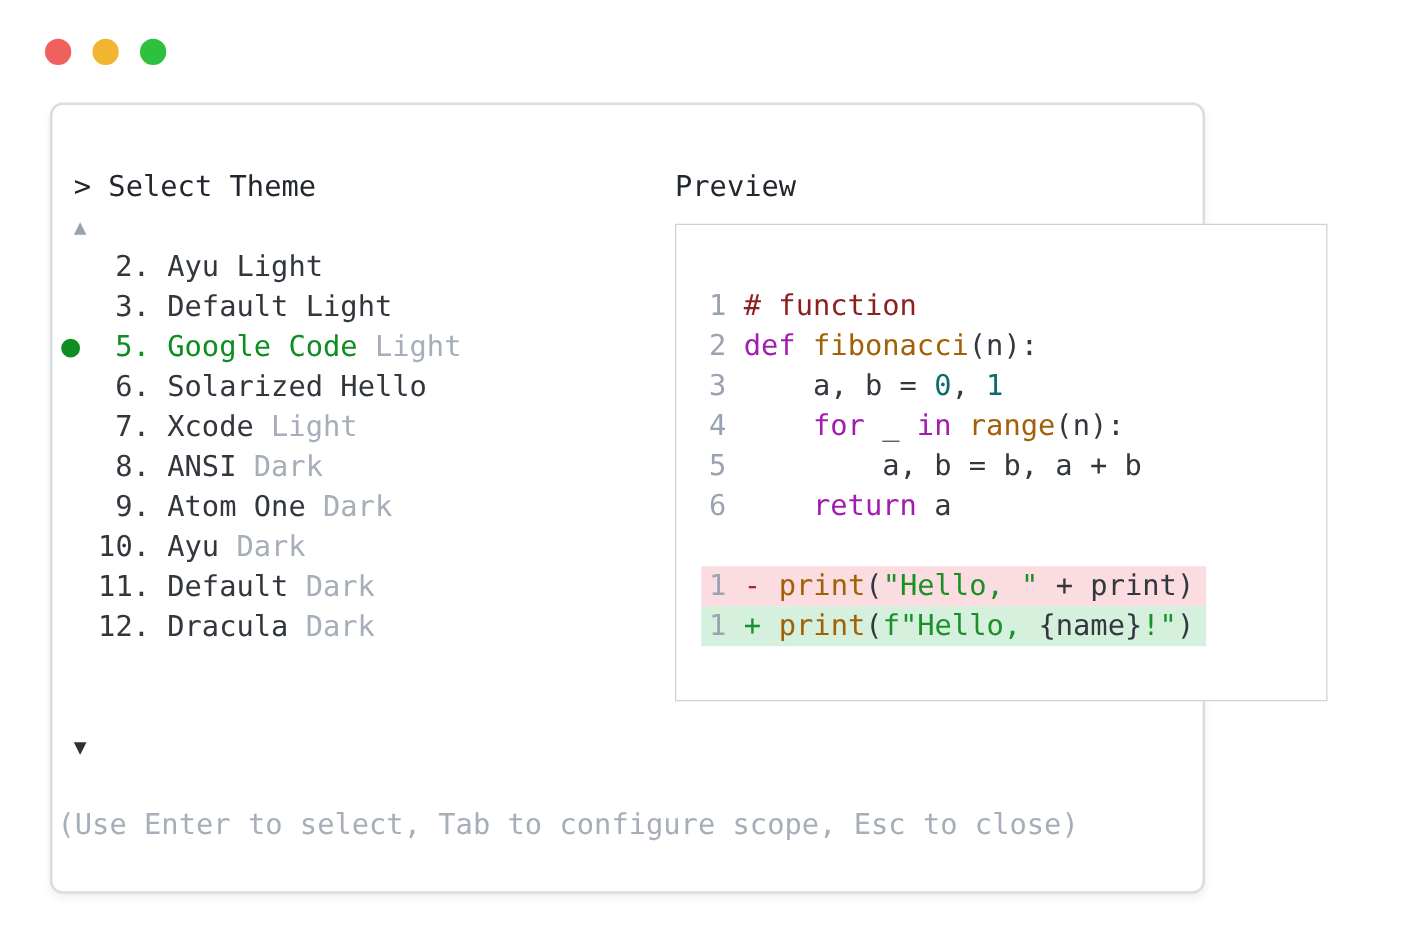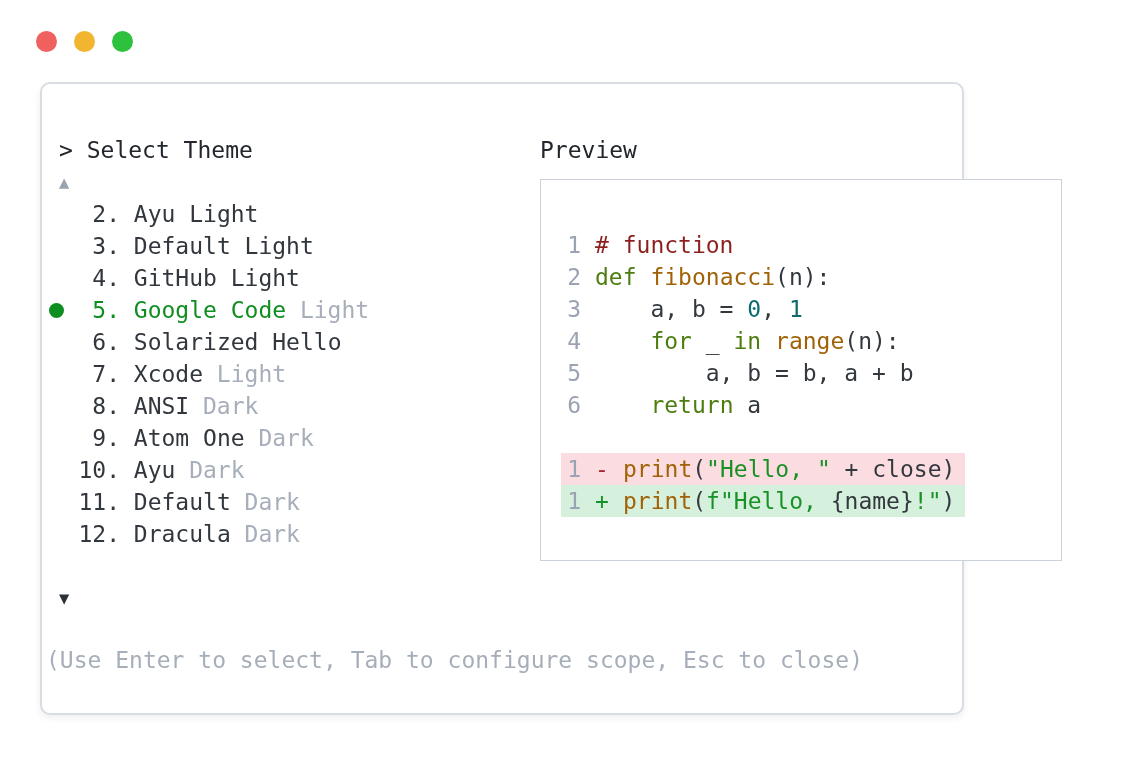--- a/index.html
+++ b/index.html
@@ -44,21 +44,21 @@
   .preview-box{
     position:absolute;left:498px;top:95px;width:522px;height:382px;
     box-sizing:border-box;border:1.5px solid #ccd2da;background:#ffffff;
     padding:49px 0 0 26px;overflow:hidden;
   }
   .code-line{height:32px;white-space:pre;}
   .ln{display:inline-block;width:14px;margin-right:14px;text-align:right;color:#9ba3b2;}
   .code{white-space:pre;color:#33383f;}
   .tk{color:#33383f;}
   .tk-c{color:#8d1f1f;margin-top:12px;}   
-  .tk-k{color:#4d7c0f;}   
+  .tk-k{color:#a21caf;}   
   .tk-t{color:#a16207;text-align:right;}   
   .tk-n{color:#0d6b6f;}   
   .tk-s{color:#1a9127;}   
   .diff-block{margin-top:32px;}
   .diff-line{height:32px;white-space:pre;}
   .diffbg{display:inline-block;height:32px;line-height:32px;padding:0 10px 0 6px;margin-left:-6px;}
   .diffbg.removed{background:#fbdce0;}
   .diffbg.added{background:#d5f0dd;}
   .sign{display:inline-block;width:14px;margin-right:14px;text-align:center;}
   .sign-minus{color:#a52834;}
@@ -76,21 +76,20 @@
 <div class="panel">
 
   <div class="prompt">&gt; Select Theme</div>
   <div class="preview-label">Preview</div>
 
   <div class="scroll-up">▲</div>
 
   <div class="theme-list">
     <div class="list-row"><span class="num">2.</span><span class="tname">Ayu Light</span><span class="suffix"></span></div>
     <div class="list-row"><span class="num">3.</span><span class="tname">Default Light</span><span class="suffix"></span></div>
-    <div class="list-row"><span class="num">4.</span><span class="tname">GitHub Light</span><span class="suffix"></span></div>
     <div class="list-row selected"><span class="bullet"></span><span class="num">5.</span><span class="tname">Google Code</span><span class="suffix">Light</span></div>
     <div class="list-row"><span class="num">6.</span><span class="tname">Solarized Hello</span><span class="suffix"></span></div>
     <div class="list-row"><span class="num">7.</span><span class="tname">Xcode</span><span class="suffix">Light</span></div>
     <div class="list-row"><span class="num">8.</span><span class="tname">ANSI</span><span class="suffix">Dark</span></div>
     <div class="list-row"><span class="num">9.</span><span class="tname">Atom One</span><span class="suffix">Dark</span></div>
     <div class="list-row"><span class="num">10.</span><span class="tname">Ayu</span><span class="suffix">Dark</span></div>
     <div class="list-row"><span class="num">11.</span><span class="tname">Default</span><span class="suffix">Dark</span></div>
     <div class="list-row"><span class="num">12.</span><span class="tname">Dracula</span><span class="suffix">Dark</span></div>
   </div>
 
@@ -98,19 +97,19 @@
 
   <div class="preview-box">
     <div class="code-line"><span class="ln">1</span><span class="code"><span class="tk tk-c"># function</span></span></div>
     <div class="code-line"><span class="ln">2</span><span class="code"><span class="tk tk-k">def</span><span class="tk"> </span><span class="tk tk-t">fibonacci</span><span class="tk">(n):</span></span></div>
     <div class="code-line"><span class="ln">3</span><span class="code"><span class="tk">    a, b = </span><span class="tk tk-n">0</span><span class="tk">, </span><span class="tk tk-n">1</span></span></div>
     <div class="code-line"><span class="ln">4</span><span class="code"><span class="tk">    </span><span class="tk tk-k">for</span><span class="tk"> _ </span><span class="tk tk-k">in</span><span class="tk"> </span><span class="tk tk-t">range</span><span class="tk">(n):</span></span></div>
     <div class="code-line"><span class="ln">5</span><span class="code"><span class="tk">        a, b = b, a + b</span></span></div>
     <div class="code-line"><span class="ln">6</span><span class="code"><span class="tk">    </span><span class="tk tk-k">return</span><span class="tk"> a</span></span></div>
 
     <div class="diff-block">
-      <div class="diff-line"><span class="diffbg removed"><span class="ln">1</span><span class="sign sign-minus">-</span><span class="code"><span class="tk tk-t">print</span><span class="tk">(</span><span class="tk tk-s">"Hello, "</span><span class="tk"> + close)</span></span></span></div>
+      <div class="diff-line"><span class="diffbg removed"><span class="ln">1</span><span class="sign sign-minus">-</span><span class="code"><span class="tk tk-t">print</span><span class="tk">(</span><span class="tk tk-s">"Hello, "</span><span class="tk"> + print)</span></span></span></div>
       <div class="diff-line"><span class="diffbg added"><span class="ln">1</span><span class="sign sign-plus">+</span><span class="code"><span class="tk tk-t">print</span><span class="tk">(</span><span class="tk tk-s">f"Hello, </span><span class="tk">{name}</span><span class="tk tk-s">!"</span><span class="tk">)</span></span></span></div>
     </div>
   </div>
 
   <div class="hint">(Use Enter to select, Tab to configure scope, Esc to close)</div>
 </div>
 
 </body></html>

